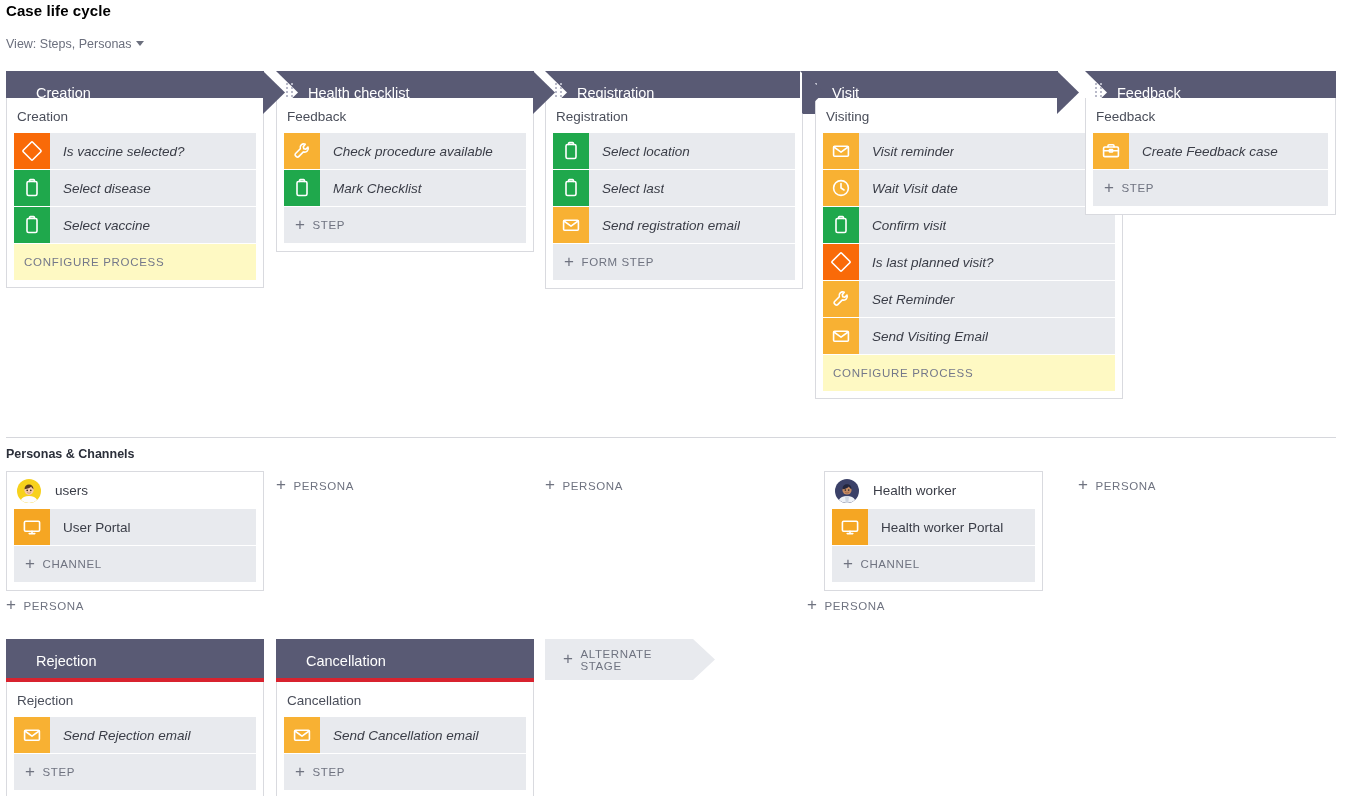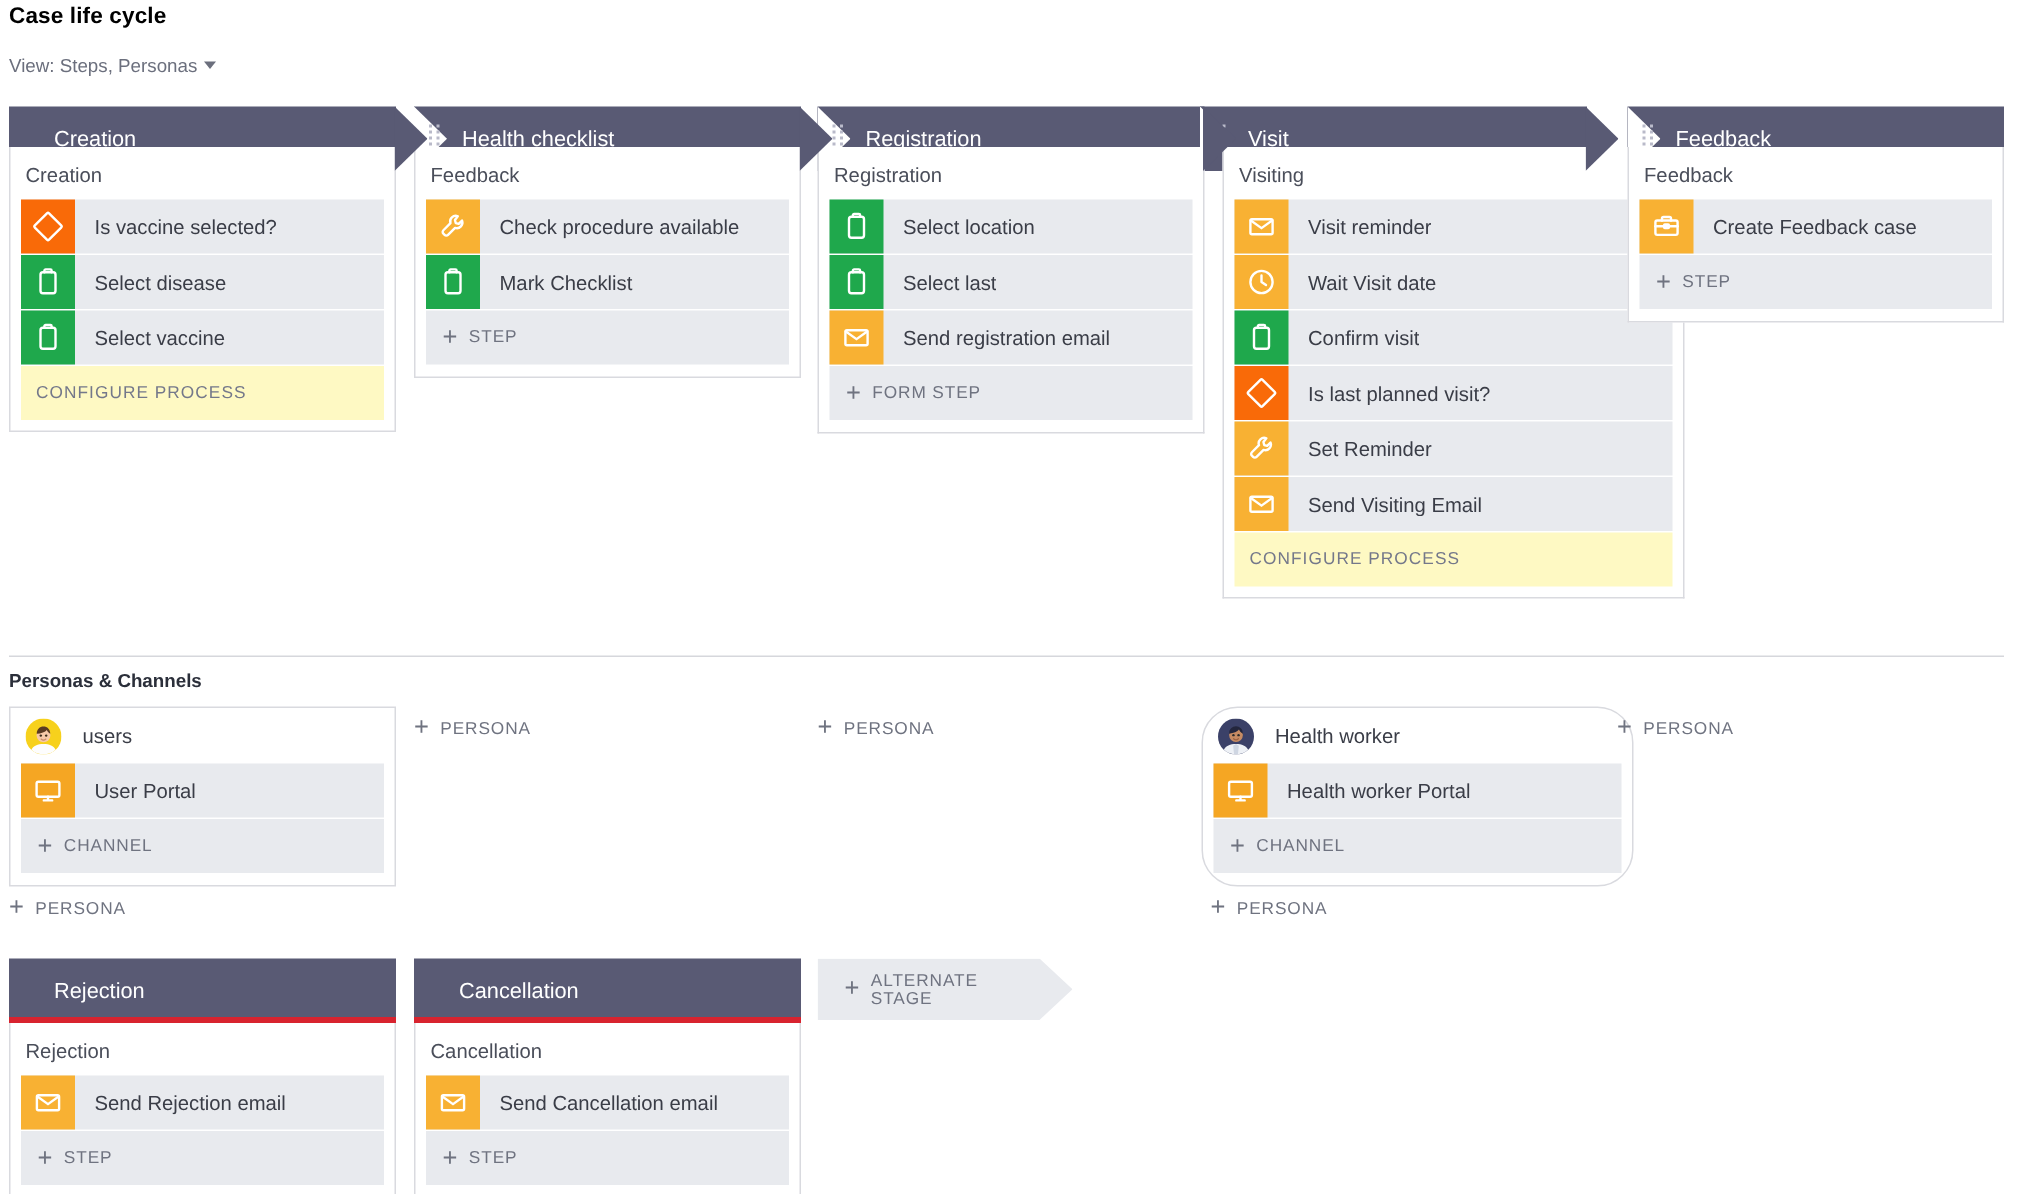--- a/index.html
+++ b/index.html
@@ -86,21 +86,21 @@
     height: 36px; margin-bottom: 1px;
     background: #e8eaee; cursor: pointer;
   }
   .step .tile {
     width: 36px; height: 36px; flex: 0 0 36px;
     display: flex; align-items: center; justify-content: center;
   }
   .step .tile svg { display: block; }
   .step .txt {
     font-size: 13.5px; color: #3a3d47; margin-left: 13px;
-    white-space: nowrap; overflow: hidden; text-overflow: ellipsis;
+    white-space: nowrap; overflow: hidden; text-overflow: ellipsis; font-style: italic;
   }
   .add-row {
     height: 36px; background: #e8eaee;
     display: flex; align-items: center;
     font-size: 11.5px; letter-spacing: 0.6px; color: #6f7380;
     cursor: pointer; margin-bottom: 1px;
   }
   .add-row .plus {
     font-size: 17px; line-height: 1; font-weight: 300;
     margin: 0 7px 0 11px; color: #6f7380; position: relative; top: -1px;
@@ -443,21 +443,21 @@
             <path d="M11 15.2v2.4M8.2 17.6h5.6" fill="none" stroke="#fff" stroke-width="1.6" stroke-linecap="round" stroke-linejoin="round"></path>
           </svg>
         </div>
         <div class="txt">User Portal</div>
       </div>
       <div class="add-row">
         <span class="plus">+</span>
         <span>CHANNEL</span>
       </div>
     </div>
-    <div class="persona-card" style="left: 801px; width: 288px; top: 471px; border-radius: 24px;">
+    <div class="persona-card" style="left: 824px; width: 219px; top: 471px;">
       <div class="persona-head">
         <span class="avatar"><svg width="24" height="24" viewBox="0 0 24 24">
             <circle cx="12" cy="12" r="12" fill="#3b4168"></circle>
             <path d="M12 24a12 12 0 0 0 8.1-3.1C19 18.2 15.8 17 12 17s-7 1.2-8.1 3.9A12 12 0 0 0 12 24z" fill="#eef1f6"></path>
             <path d="M12 17l-1.9 1.1.6 5.6a12 12 0 0 0 2.6 0l.6-5.6z" fill="#cfd6e2"></path>
             <circle cx="12" cy="11" r="4.6" fill="#c68b63"></circle>
             <path d="M7.4 10.2c0-3.1 2.1-5 4.6-5s4.6 1.9 4.6 5c-1.4-.7-2.3-1.9-2.6-2.8-1.1 1.5-3.5 2.4-6.6 2.8z" fill="#23263d"></path>
             <circle cx="10.3" cy="11.1" r=".8" fill="#2b2b2b"></circle>
             <circle cx="13.7" cy="11.1" r=".8" fill="#2b2b2b"></circle>
             <path d="M10.4 13.5a2.4 2.4 0 0 0 3.2 0" fill="none" stroke="#9c6242" stroke-width=".8" stroke-linecap="round"></path>

